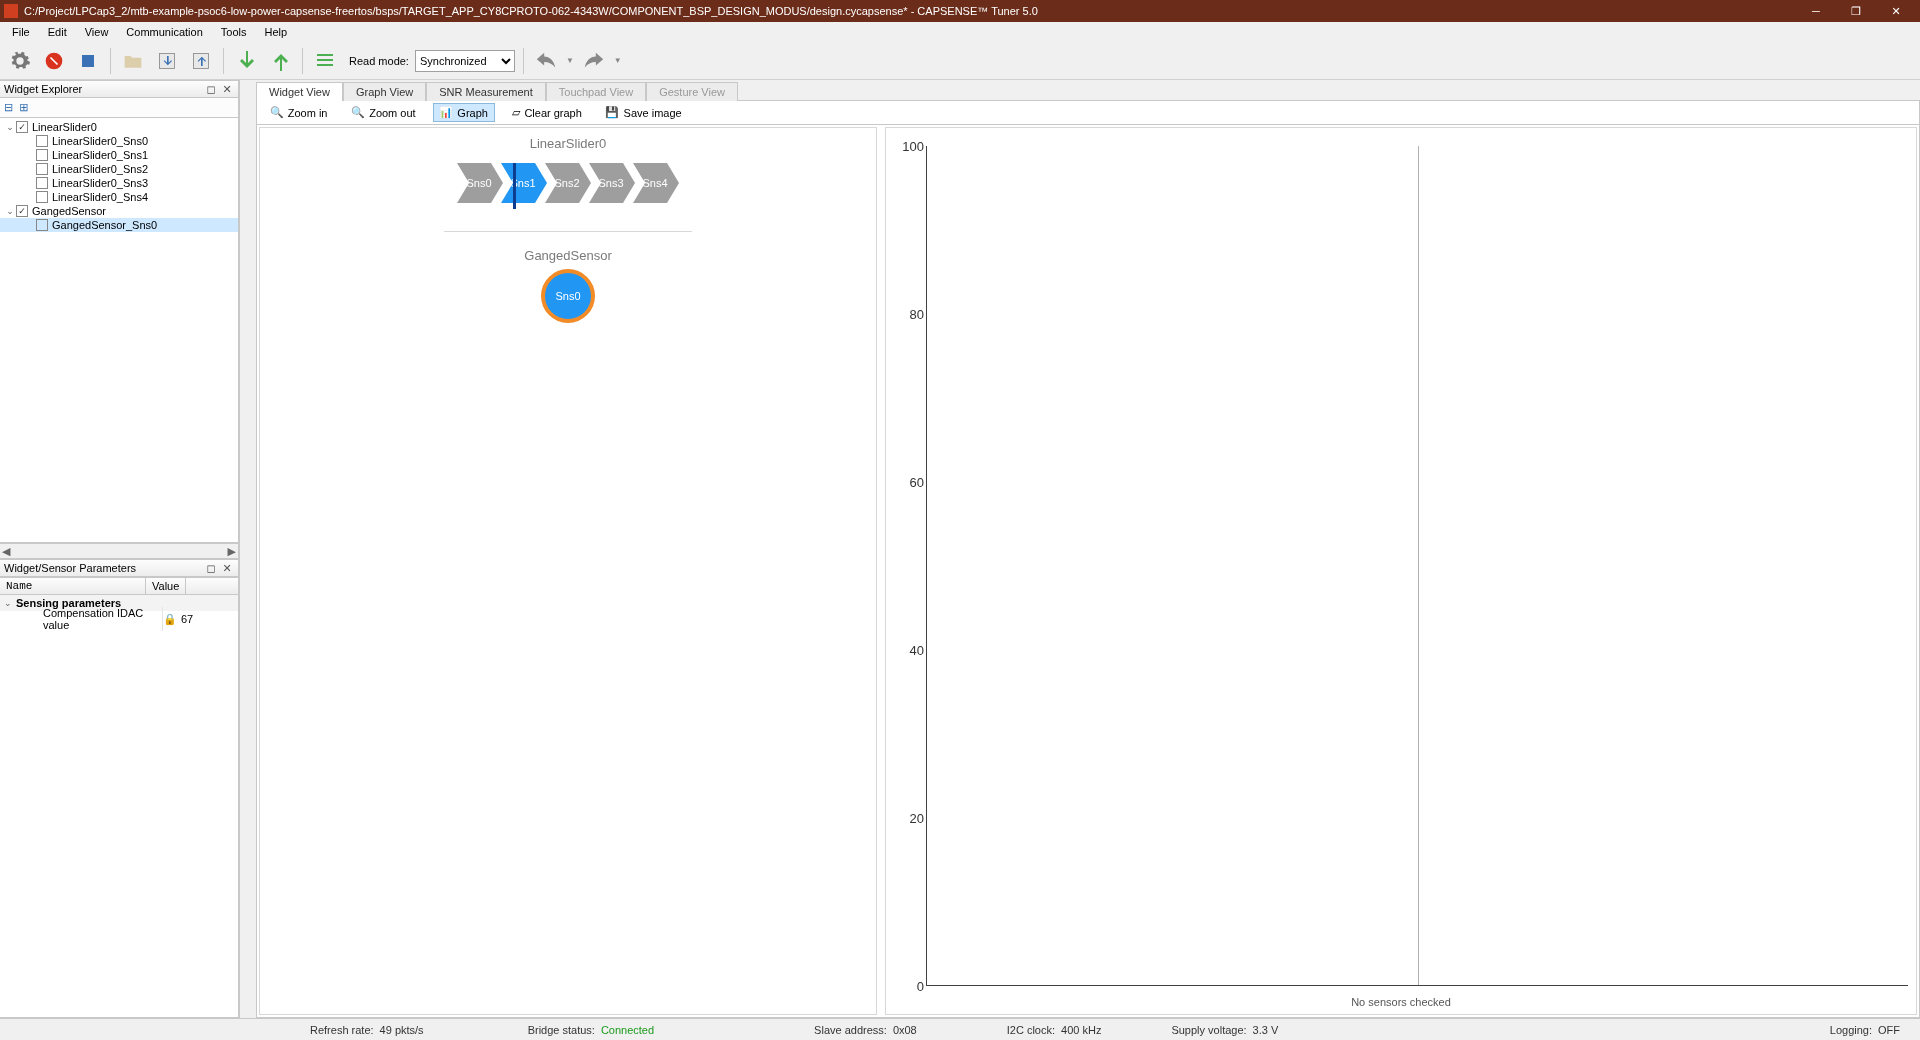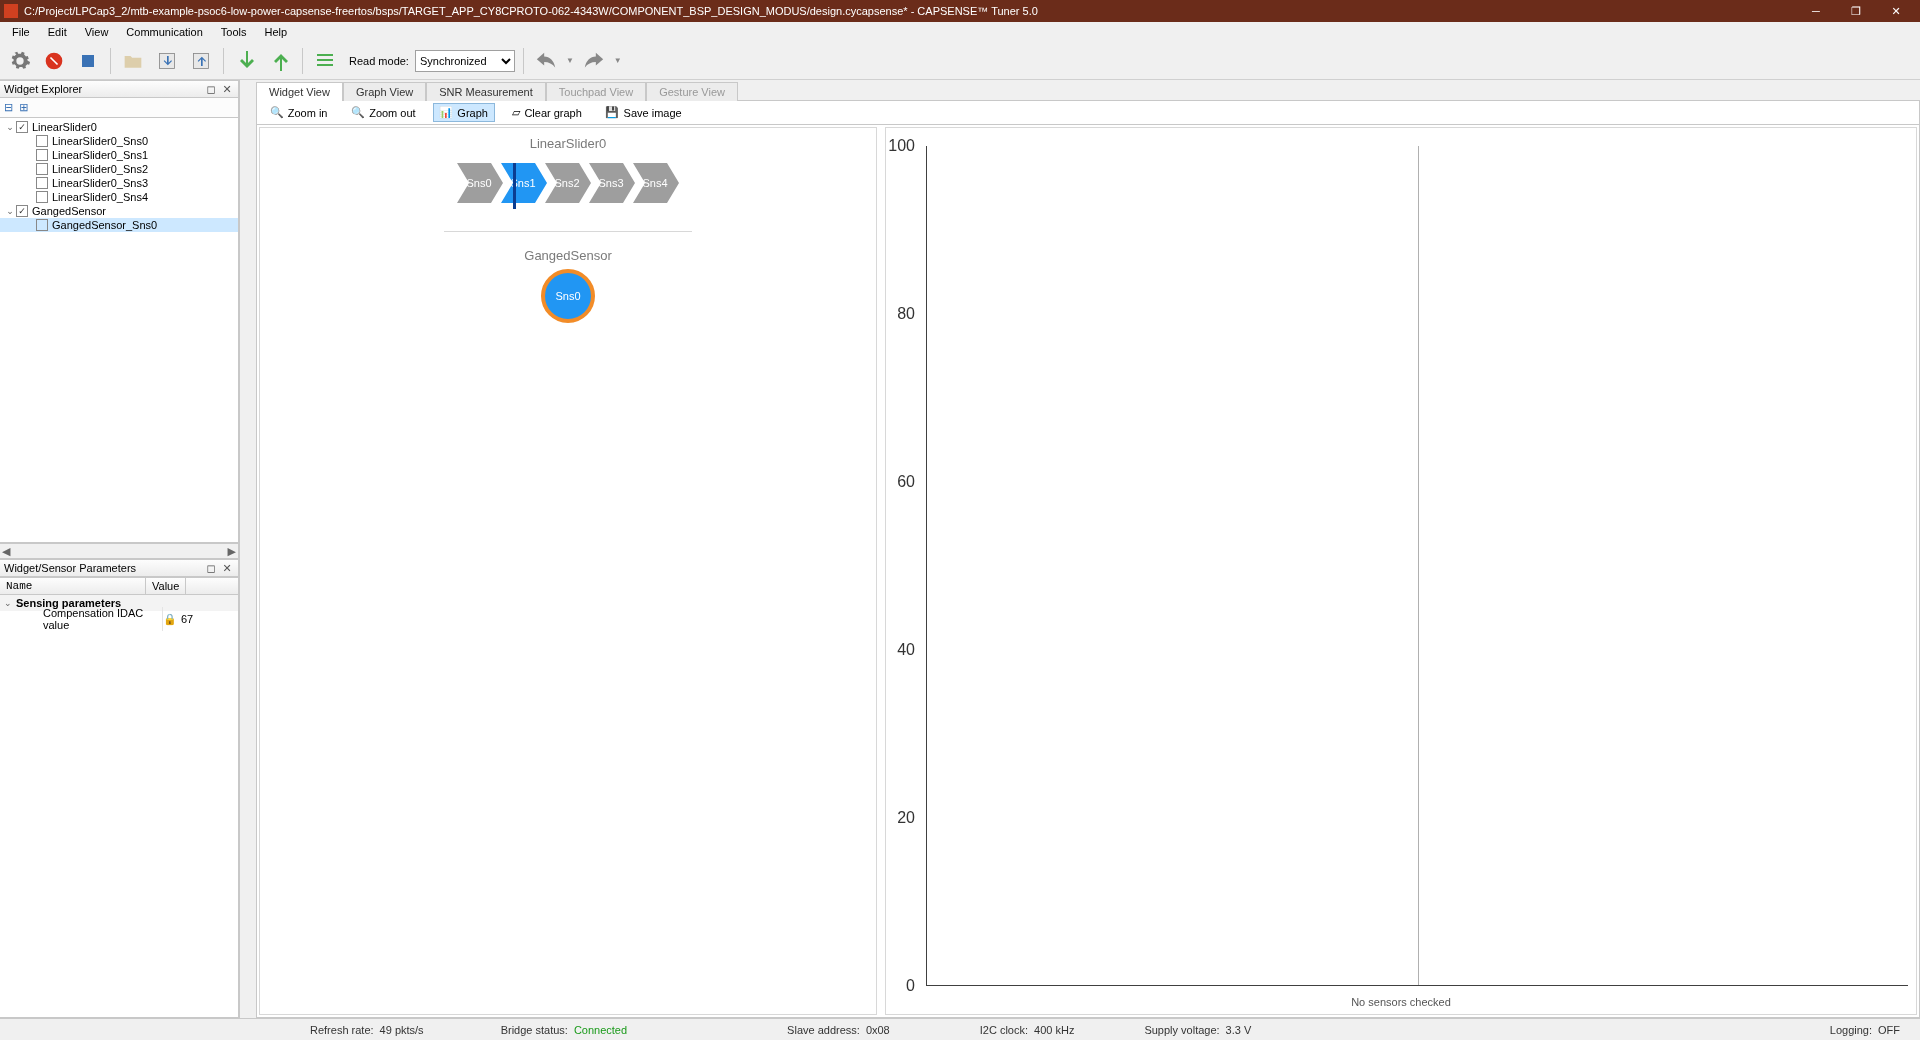--- a/index.html
+++ b/index.html
@@ -56,21 +56,21 @@
 .subbtn.active { background:#cde8ff; border-color:#8cb8dc;}
 .content { flex:1; display:flex; gap:8px; background:#fff; border:1px solid #c8c8c8; padding:2px; min-height:0;}
 .widget-pane { width:618px; border:1px solid #d8d8d8; background:#fff; display:flex; flex-direction:column; align-items:center; padding-top:8px; gap:6px;}
 .widget-pane .wtitle { color:#7a7a7a; font-size:13px; }
 .slider-group { display:flex; gap:0; margin-bottom:12px; position:relative;}
 .slider-divider { width:248px; border-top:1px solid #d8d8d8; margin-top:4px; margin-bottom:10px;}
 .round-sensor { width:54px; height:54px; border-radius:50%; border:4px solid #f28c28; background:#2196f3; display:flex; align-items:center; justify-content:center; color:#fff; font-size:10px;}
 .graph-pane { flex:1; border:1px solid #d8d8d8; background:#fff; position:relative;}
 .graph-pane .gtitle { text-align:center; padding-top:4px; font-size:11px; color:#333;}
 .graph-pane .yaxis { position:absolute; left:8px; top:18px; bottom:28px; width:30px;}
-.graph-pane .ytick { position:absolute; right:9px; transform:translateY(-50%); font-size:16px; color:#333;}
+.graph-pane .ytick { position:absolute; right:0; transform:translateY(-50%); font-size:13px; color:#333;}
 .graph-pane .plot { position:absolute; left:40px; right:8px; top:18px; bottom:28px; border-left:1px solid #404040; border-bottom:1px solid #404040;}
 .graph-pane .vline { position:absolute; top:0; bottom:0; left:50%; width:1px; background:#b0b0b0;}
 .graph-pane .footer { position:absolute; bottom:6px; left:0; right:0; text-align:center; color:#555;}
 
 .statusbar { height:22px; background:#f0f0f0; border-top:1px solid #c8c8c8; display:flex; align-items:center; padding:0 10px; font-size:11px;}
 .statusbar .group { display:flex; gap:6px; align-items:center;}
 .statusbar .lbl { color:#333; }
 .statusbar .val { color:#333;}
 .statusbar .val.green { color:#1a9a1a;}
 .statusbar .gap { flex:1; }
@@ -342,21 +342,21 @@
       </div>
     </div>
   </div>
 </div>
 
 <div class="statusbar">
   <div class="group" style="margin-left:300px;">
     <span class="lbl">Refresh rate:</span>
     <span class="val">49 pkts/s</span>
   </div>
-  <div class="group" style="margin-left:77px;">
+  <div class="group" style="margin-left:104px;">
     <span class="lbl">Bridge status:</span>
     <span class="val green">Connected</span>
   </div>
   <div class="group" style="margin-left:160px;">
     <span class="lbl">Slave address:</span>
     <span class="val">0x08</span>
   </div>
   <div class="group" style="margin-left:90px;">
     <span class="lbl">I2C clock:</span>
     <span class="val">400 kHz</span>

